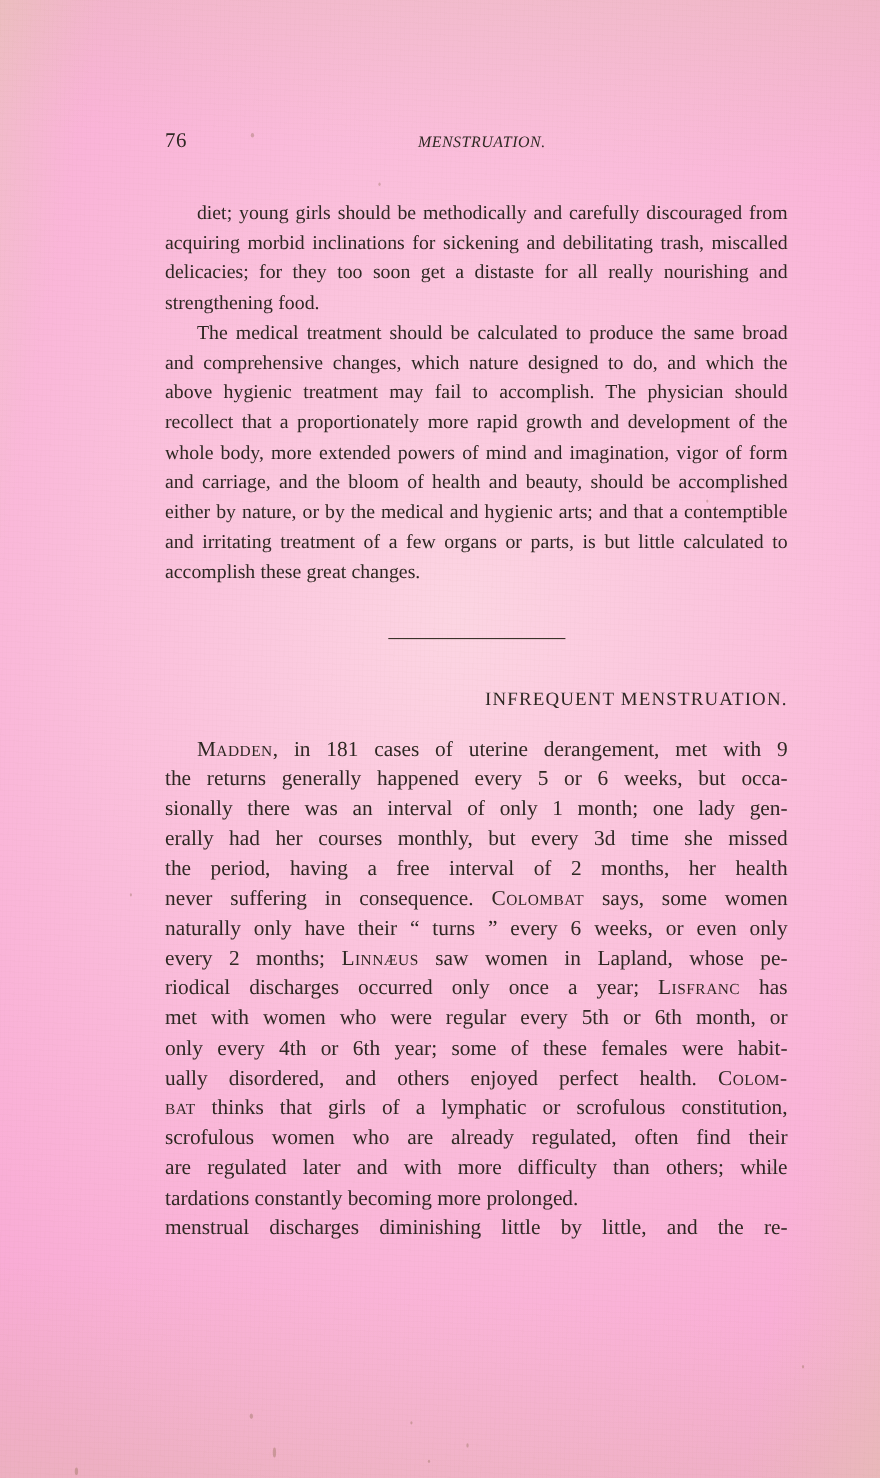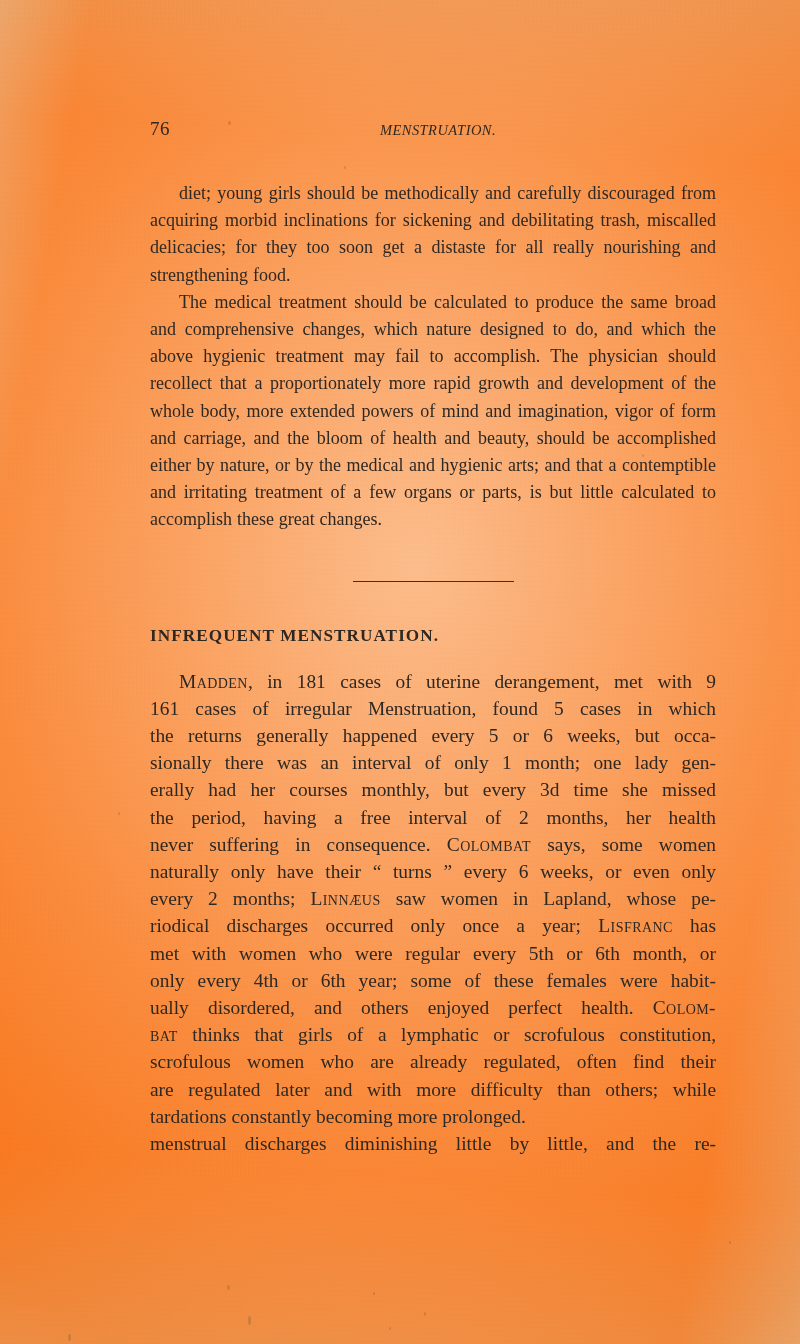--- a/index.html
+++ b/index.html
@@ -6,21 +6,21 @@
     margin: 0;
     padding: 0;
     background: #ffffff;
   }
 
   #page {
     position: relative;
     width: 800px;
     height: 1344px;
     overflow: hidden;
-    background: #f97316;
+    background: #f9a8d4;
     font-family: "Liberation Serif", "DejaVu Serif", serif;
     color: #2e2823;
   }
 
   
   .paper-tone {
     position: absolute;
     inset: 0;
     background:
       radial-gradient(ellipse 120% 90% at 52% 42%,
@@ -112,22 +112,22 @@
   .rule {
     display: inline-block;
     width: 161px;
     height: 0;
     border-top: 1.6px solid #3a322a;
     vertical-align: middle;
   }
 
   h2.section-title {
     margin: 0 0 9px 0;
-    font-weight: bold;
-    text-align: left;
+    font-weight: normal;
+    text-align: right;
     font-size: 17.2px;
     letter-spacing: 1.05px;
   }
 
   
   .sc {
     font-variant: small-caps;
     letter-spacing: 0.45px;
   }
 
@@ -182,21 +182,20 @@
     <p class="body">The medical treatment should be calculated to produce the same broad and comprehensive changes, which nature designed to do, and which the above hygienic treatment may fail to accomplish. The physician should recollect that a proportionately more rapid growth and development of the whole body, more extended powers of mind and imagination, vigor of form and carriage, and the bloom of health and beauty, should be accomplished either by nature, or by the medical and hygienic arts; and that a contemptible and irritating treatment of a few organs or parts, is but little calculated to accomplish these great changes.</p>
 
     <div class="rule-wrap">
       <span class="rule"></span>
     </div>
 
     <h2 class="section-title">INFREQUENT MENSTRUATION.</h2>
 
     <div class="lines" id="section-lines">
         <span class="ln first"><span class="sc">Madden</span><span>, in 181 cases of uterine derangement, met with 9</span></span>
-        <span class="ln"><span>161 cases of irregular Menstruation, found 5 cases in which</span></span>
         <span class="ln"><span>the returns generally happened every 5 or 6 weeks, but occa-</span></span>
         <span class="ln"><span>sionally there was an interval of only 1 month; one lady gen-</span></span>
         <span class="ln"><span>erally had her courses monthly, but every 3d time she missed</span></span>
         <span class="ln"><span>the period, having a free interval of 2 months, her health</span></span>
         <span class="ln"><span>never suffering in consequence. </span><span class="sc">Colombat</span><span> says, some women</span></span>
         <span class="ln"><span>naturally only have their “ turns ” every 6 weeks, or even only</span></span>
         <span class="ln"><span>every 2 months; </span><span class="sc">Linnæus</span><span> saw women in Lapland, whose pe-</span></span>
         <span class="ln"><span>riodical discharges occurred only once a year; </span><span class="sc">Lisfranc</span><span> has</span></span>
         <span class="ln"><span>met with women who were regular every 5th or 6th month, or</span></span>
         <span class="ln"><span>only every 4th or 6th year; some of these females were habit-</span></span>

